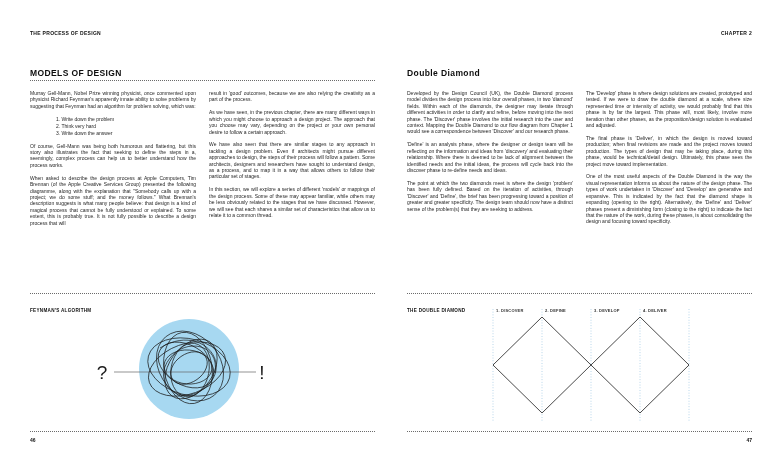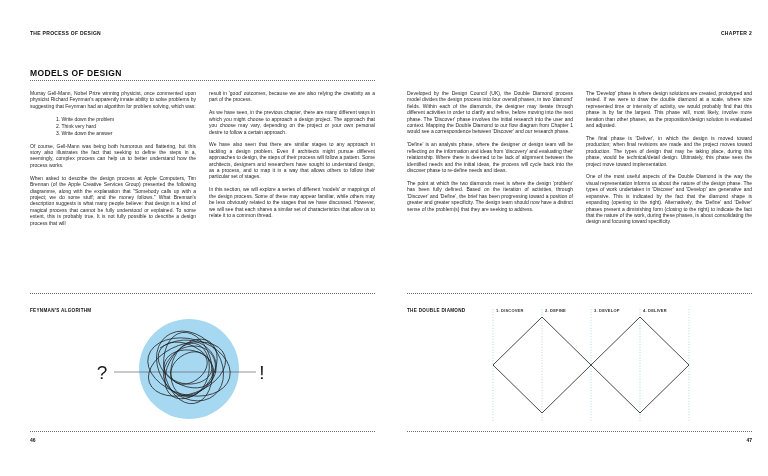--- a/index.html
+++ b/index.html
@@ -114,20 +114,21 @@
       </svg>
     </div>
 
     <div class="bottom-rule"></div>
     <div class="page-number left">46</div>
   </div>
 
   <div class="page page-right">
     <div class="running-head right">CHAPTER 2</div>
 
+    <h1 class="section-heading">Double Diamond</h1>
 
     <div class="columns">
       <div class="col">
         <p>Developed by the Design Council (UK), the Double Diamond process model divides the design process into four overall phases, in two 'diamond' fields. Within each of the diamonds, the designer may iterate through different activities in order to clarify and refine, before moving into the next phase. The 'Discover' phase involves the initial research into the user and context. Mapping the Double Diamond to our flow diagram from Chapter 1 would see a correspondence between 'Discover' and our research phase.</p>
         <p>'Define' is an analysis phase, where the designer or design team will be reflecting on the information and ideas from 'discovery' and evaluating their relationship. Where there is deemed to be lack of alignment between the identified needs and the initial ideas, the process will cycle back into the discover phase to re-define needs and ideas.</p>
         <p>The point at which the two diamonds meet is where the design 'problem' has been fully defined. Based on the iteration of activities, through 'Discover' and 'Define', the brief has been progressing toward a position of greater and greater specificity. The design team should now have a distinct sense of the problem(s) that they are seeking to address.</p>
       </div>
       <div class="col">
         <p>The 'Develop' phase is where design solutions are created, prototyped and tested. If we were to draw the double diamond at a scale, where size represented time or intensity of activity, we would probably find that this phase is by far the largest. This phase will, most likely, involve more iteration than other phases, as the proposition/design solution is evaluated and adjusted.</p>
         <p>The final phase is 'Deliver', in which the design is moved toward production; when final revisions are made and the project moves toward production. The types of design that may be taking place, during this phase, would be technical/detail design. Ultimately, this phase sees the project move toward implementation.</p>

